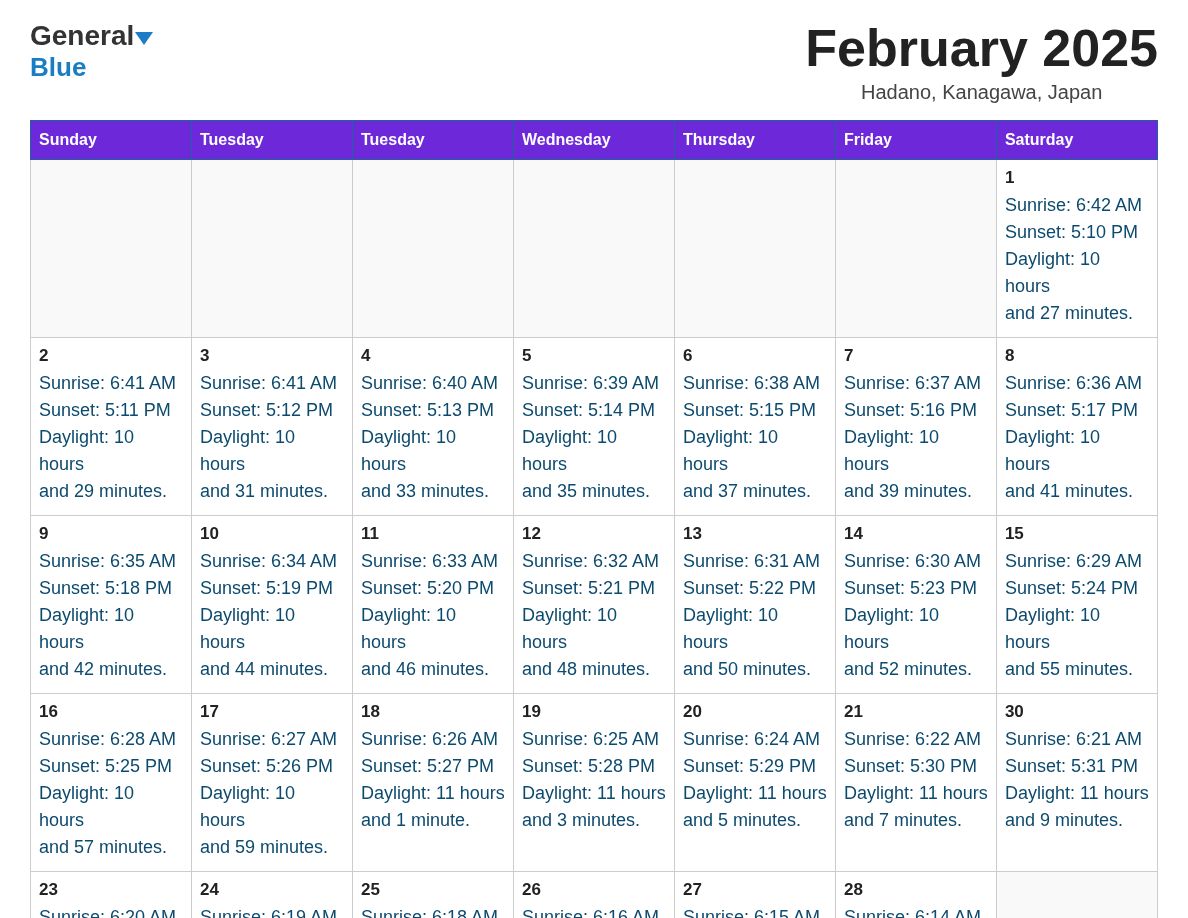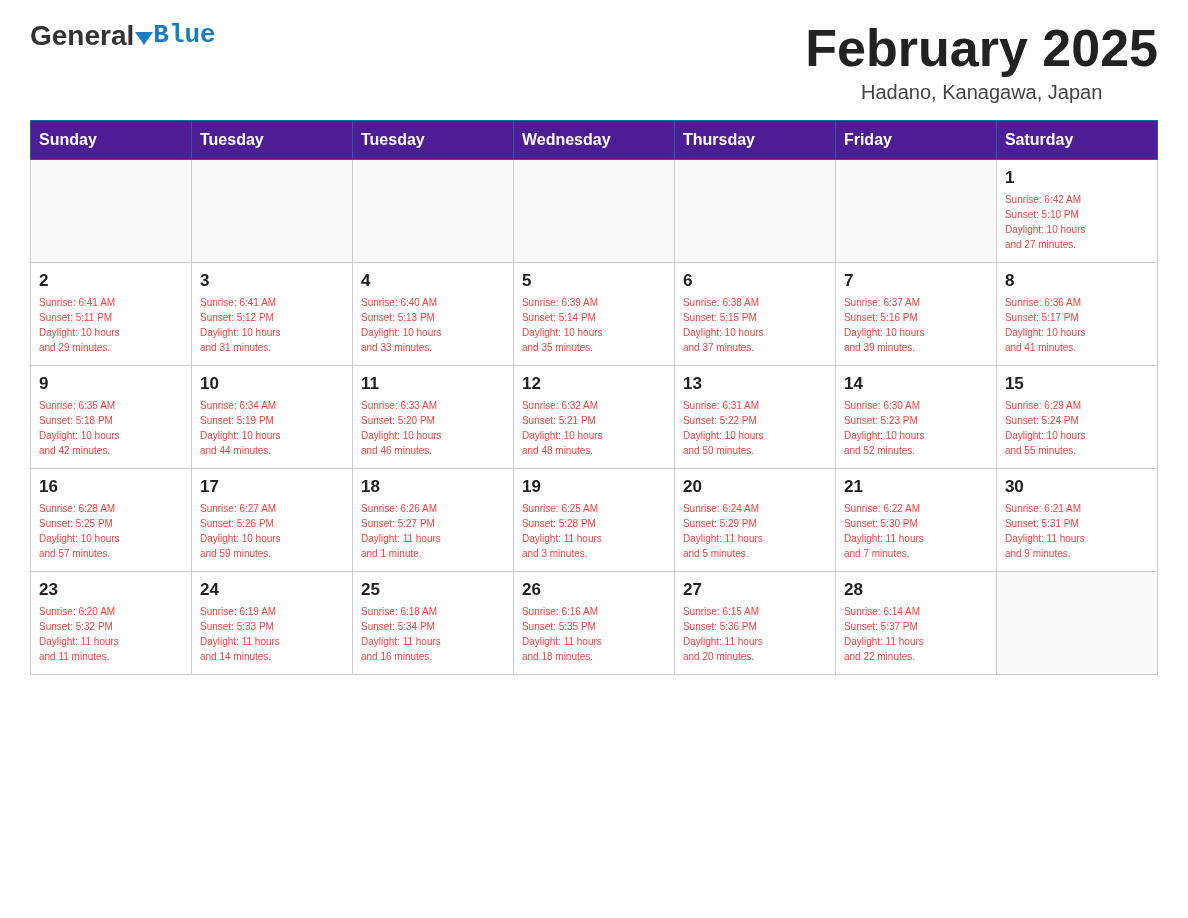--- a/index.html
+++ b/index.html
@@ -11,21 +11,21 @@
       min-height: 918px;
     }
     #header {
       display: flex;
       justify-content: space-between;
       align-items: flex-start;
       margin-bottom: 16px;
     }
     #logo {
       display: flex;
-      flex-direction: row;
+      flex-direction: column;
       align-items: flex-start;
     }
     #title-section {
       text-align: center;
     }
     #month-year {
       font-size: 52px;
       font-weight: bold;
       color: #222;
       line-height: 1.1;
@@ -33,21 +33,21 @@
     #location {
       font-size: 20px;
       color: #444;
       margin-top: 4px;
     }
     #calendar {
       width: 100%;
       border-collapse: collapse;
     }
     #calendar thead tr th {
-      background-color: #4c1d95;
+      background-color: #6d28d9;
       color: #fff;
       font-size: 16px;
       font-weight: bold;
       padding: 10px 8px;
       text-align: left;
       border: 1px solid #2060a0;
     }
     #calendar tbody tr td {
       vertical-align: top;
       padding: 8px 8px 10px 8px;
@@ -62,22 +62,22 @@
       background: #f9f9f9;
     }
     .day-number {
       font-size: 17px;
       font-weight: bold;
       color: #222;
       margin-bottom: 4px;
       display: block;
     }
     .day-info {
-      font-size: 10px;
-      color: #ef4444;
+      font-size: 18px;
+      color: #0c4a6e;
       line-height: 1.5;
     }
     
     .logo-wrapper {
       display: flex;
       align-items: center;
       gap: 0;
     }
     .logo-text-general {
       font-size: 28px;
@@ -92,21 +92,20 @@
       border-right: 9px solid transparent;
       border-top: 13px solid #1a7dc4;
       position: relative;
       top: 2px;
       margin-left: 1px;
     }
     .logo-line2 {
       font-size: 26px;
       font-weight: bold;
       color: #1a7dc4;
-      font-family: Liberation Mono, monospace;
     }
   </style>
 </head>
 <body>
 
 <div id="header">
   <div id="logo">
     <div class="logo-wrapper">
       <span class="logo-text-general">General</span>
       <span class="logo-arrow"></span>

